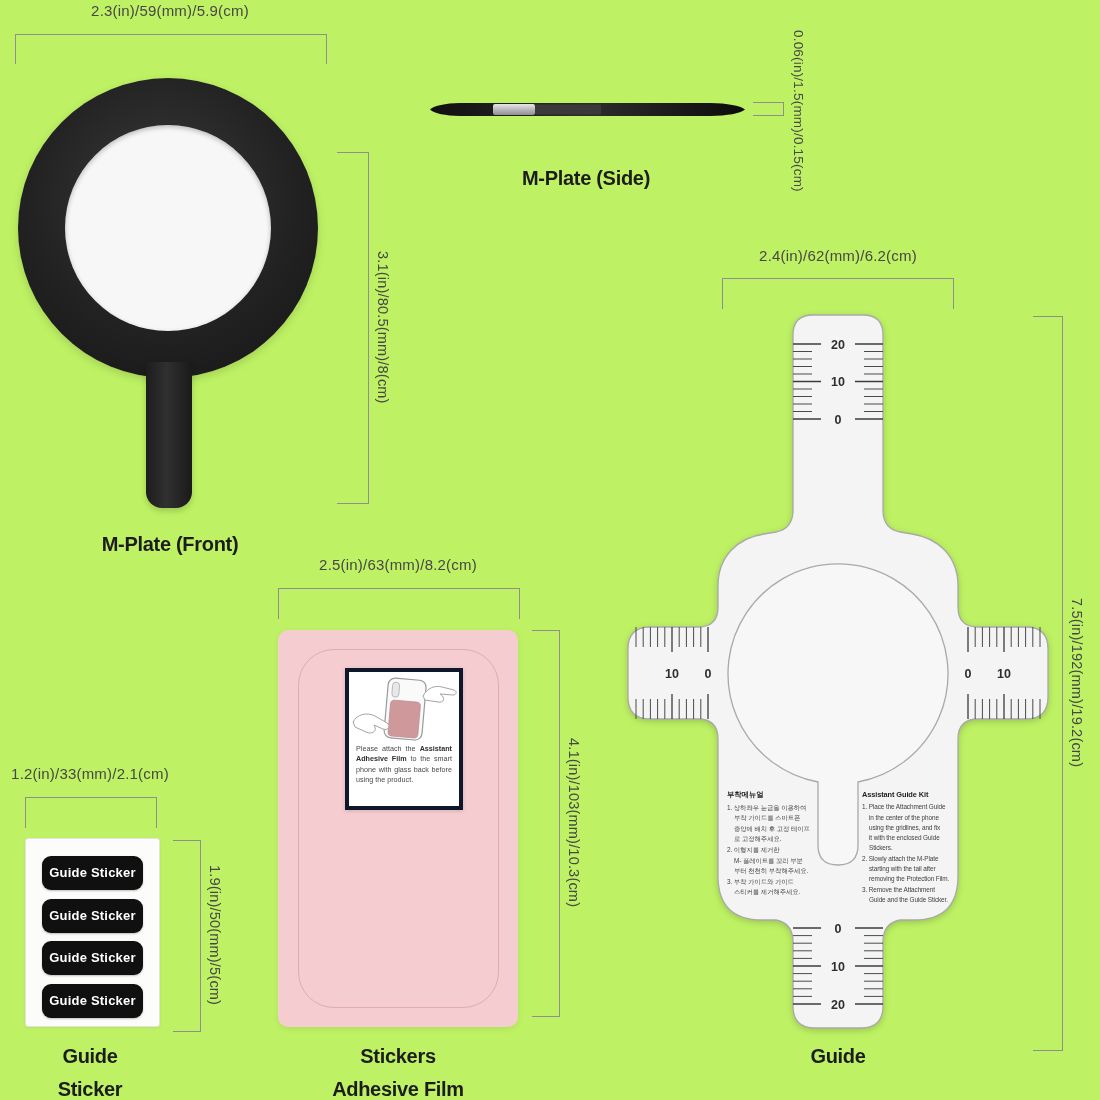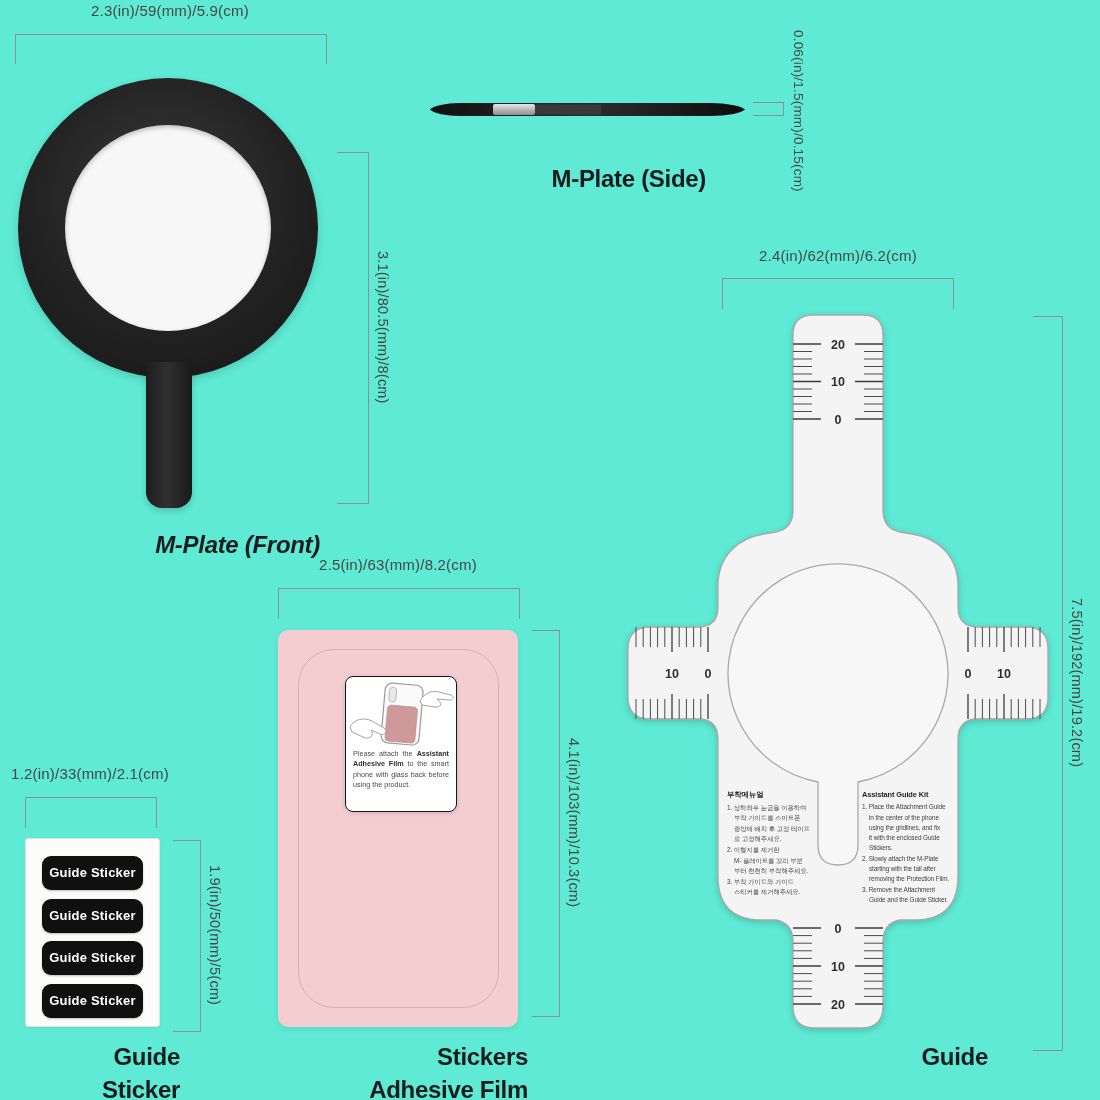--- a/index.html
+++ b/index.html
@@ -1,43 +1,43 @@
 <!DOCTYPE html>
 <html><head>
 <meta charset="utf-8">
 <style>
   html,body{margin:0;padding:0;background:#f7f7f7;}
-  #stage{position:relative;width:1100px;height:1100px;background:#5eead4;overflow:hidden;
+  #stage{position:relative;width:1100px;height:1100px;background:#bef264;overflow:hidden;
          font-family:"Liberation Sans","DejaVu Sans",sans-serif;}
 
   .dim{position:absolute;font-size:15px;color:#474747;letter-spacing:.2px;text-align:center;}
   .dimv{position:absolute;font-size:14.5px;color:#474747;letter-spacing:.2px;
         writing-mode:vertical-rl;text-align:center;display:flex;align-items:center;justify-content:center;}
   .bracket-h{position:absolute;border-top:1.2px solid #8f8f8f;border-left:1.2px solid #8f8f8f;border-right:1.2px solid #8f8f8f;}
   .bracket-v{position:absolute;border-right:1.2px solid #8f8f8f;border-top:1.2px solid #8f8f8f;border-bottom:1.2px solid #8f8f8f;}
   .bracket-t{position:absolute;border-right:1.2px solid #8f8f8f;border-top:1.2px solid #8f8f8f;border-bottom:1.2px solid #8f8f8f;}
-  .seclabel{position:absolute;font-weight:bold;font-size:24px;color:#1c1c1c;text-align:right;line-height:33px;letter-spacing:-.3px;}
+  .seclabel{position:absolute;font-weight:bold;font-size:20px;color:#1c1c1c;text-align:center;line-height:33px;letter-spacing:-.3px;}
 
   
   .ring{position:absolute;left:18px;top:78px;width:300px;height:300px;border-radius:50%;
         background:radial-gradient(circle at 48% 40%,#3a3a3a 0%,#222 55%,#1b1b1b 78%,#2e2e2e 100%);
         box-shadow:0 3px 8px rgba(0,0,0,.15);}
   .ring-hole{position:absolute;left:47px;top:47px;width:206px;height:206px;border-radius:50%;
         background:#f7f7f7;box-shadow:inset 0 2px 5px rgba(0,0,0,.25);}
   .ring-tail{position:absolute;left:146px;top:362px;width:46px;height:146px;
         background:linear-gradient(90deg,#1d1d1d,#303030 45%,#1a1a1a);
         border-radius:5px 5px 16px 16px;box-shadow:0 3px 6px rgba(0,0,0,.18);}
 
   
   .film{position:absolute;left:278px;top:630px;width:240px;height:397px;background:#f5cdd0;
         border-radius:10px;box-shadow:0 2px 6px rgba(0,0,0,.08);}
   .film-inner{position:absolute;left:20px;top:19px;width:199px;height:357px;border:1.5px solid rgba(203,144,150,.55);
         border-radius:36px;}
-  .film-label{position:absolute;left:67px;top:46px;width:110px;height:134px;background:#fff;
-        border:1px solid #0f172a;border-radius:8px;box-shadow:0 1px 4px rgba(0,0,0,.15);}
+  .film-label{position:absolute;left:67px;top:38px;width:110px;height:134px;background:#fff;
+        border:4px solid #0f172a;border-radius:0;box-shadow:0 1px 4px rgba(0,0,0,.15);}
   .film-notice{position:absolute;left:7px;top:72px;width:96px;font-size:7.2px;line-height:10.4px;
         color:#4a4a4a;text-align:justify;}
   .film-notice b{color:#2e2e2e;}
 
   
   .card{position:absolute;left:25px;top:838px;width:133px;height:187px;background:#fcfcfa;
         border:1px solid #e2e2df;border-radius:3px;box-shadow:0 1px 3px rgba(0,0,0,.06);}
   .sticker{position:absolute;left:16px;width:101px;height:34px;background:#101010;border-radius:9px;
         color:#fff;font-weight:bold;font-size:13px;text-align:center;line-height:34px;letter-spacing:.2px;
         box-shadow:0 1px 2px rgba(0,0,0,.25);}
@@ -61,21 +61,21 @@
   <div class="bracket-h" style="left:15px;top:34px;width:310px;height:29px;"></div>
 
   <div class="ring">
     <div class="ring-hole"></div>
   </div>
   <div class="ring-tail"></div>
 
   <div class="bracket-v" style="left:337px;top:152px;width:31px;height:350px;"></div>
   <div class="dimv" style="left:375px;top:150px;height:355px;">3.1(in)/80.5(mm)/8(cm)</div>
 
-  <div class="seclabel" style="left:20px;top:528px;width:300px;font-style:italic;">M-Plate (Front)</div>
+  <div class="seclabel" style="left:20px;top:528px;width:300px;">M-Plate (Front)</div>
 
   <svg width="330" height="24" viewBox="0 0 330 24" style="left:425px;top:98px;">
     <defs>
       <linearGradient id="sideGrad" x1="0" y1="0" x2="1" y2="0">
         <stop offset="0" stop-color="#101010"></stop>
           <stop offset="0.5" stop-color="#2d2d2d"></stop>
           <stop offset="1" stop-color="#0c0c0c"></stop>
       </linearGradient>
       <linearGradient id="clipGrad" x1="0" y1="0" x2="0" y2="1">
         <stop offset="0" stop-color="#e6e6e8"></stop>

